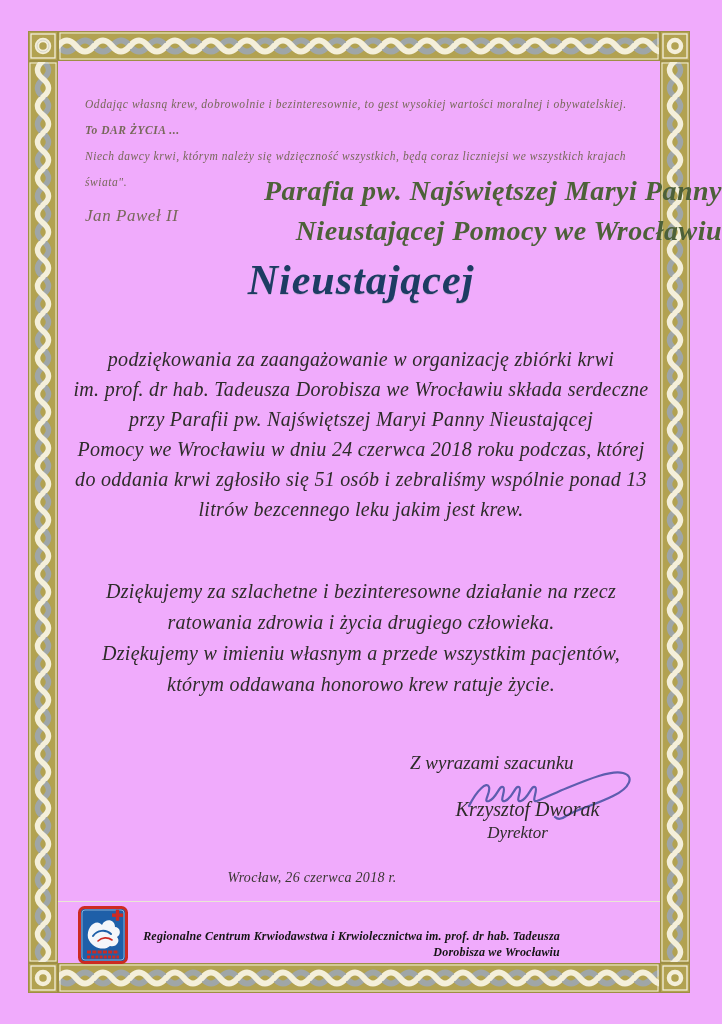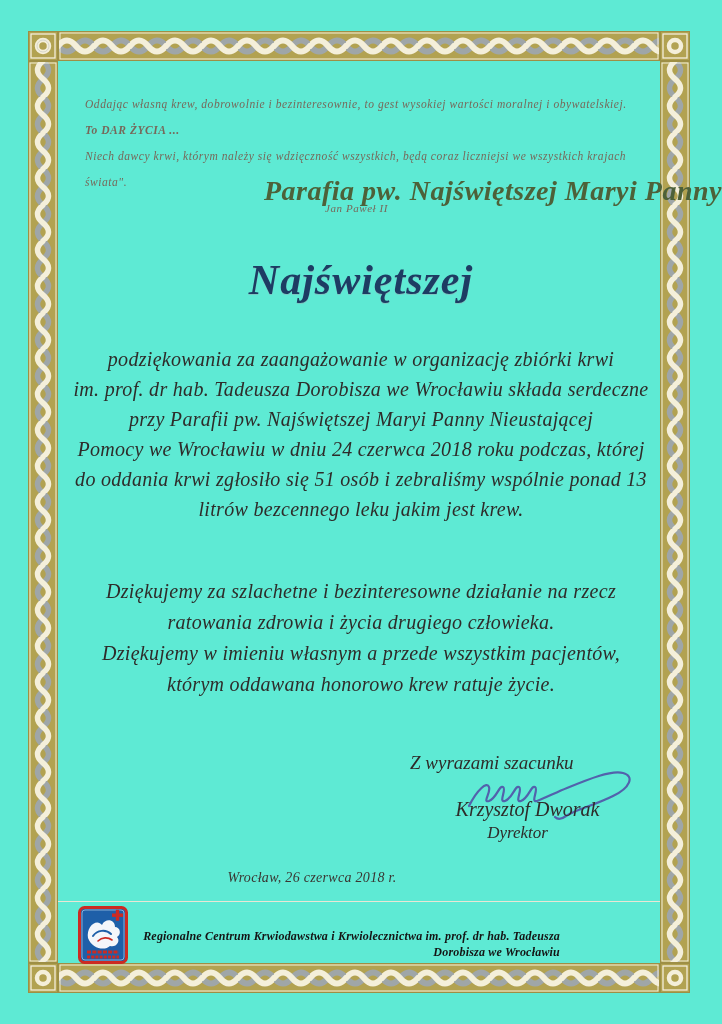--- a/index.html
+++ b/index.html
@@ -1,33 +1,33 @@
 <!DOCTYPE html>
 <html><head>
 <meta charset="utf-8">
 <style>
   html,body{margin:0;padding:0;background:#e9e9e6;}
   .page{
     position:relative;
     width:722px;height:1024px;
-    background:#5eead4;
+    background:#f0abfc;
     font-family:"Liberation Serif", serif;
     overflow:hidden;
   }
   
   .band{position:absolute;}
   .corner{position:absolute;width:30px;height:30px;}
   
   .quote{
     position:absolute;left:85px;top:91px;width:545px;
     font-style:italic;font-size:11.5px;letter-spacing:.55px;
     color:#77685a;line-height:26px;
   }
   .quote .bold{font-weight:bold;}
-  .quote-attrib{text-align:center;padding-right:2px;margin-top:0px;font-size:11px;}
+  .quote-attrib{text-align:left;padding-right:2px;margin-top:8px;font-size:17px;}
   .parish{
     position:absolute;left:0;top:171px;width:722px;text-align:right;
     font-style:italic;font-weight:bold;font-size:28px;line-height:40px;
     color:#4d6139;letter-spacing:.5px;
   }
   .heading{
     position:absolute;left:0;top:256px;width:722px;text-align:center;
     font-style:italic;font-weight:bold;font-size:42px;
     color:#1d3c63;letter-spacing:1px;
     text-shadow:0 1px 0 rgba(160,160,170,.45);
@@ -146,23 +146,24 @@
   </svg>
 
   <div class="quote">
     <div><span>Oddając własną krew, dobrowolnie i bezinteresownie, to gest wysokiej wartości moralnej i obywatelskiej. </span><span class="bold">To DAR ŻYCIA ...</span></div>
     <div>Niech dawcy krwi, którym należy się wdzięczność wszystkich, będą coraz liczniejsi we wszystkich  krajach świata".</div>
     <div class="quote-attrib">Jan Paweł II</div>
   </div>
 
   <div class="parish">
     <div>Parafia pw. Najświętszej Maryi Panny</div>
-  </div>
-
-  <div class="heading">Najświętszej</div>
+    <div>Nieustającej Pomocy we Wrocławiu</div>
+  </div>
+
+  <div class="heading">Nieustającej</div>
 
   <div class="bodyblock body1">
     <div>podziękowania za zaangażowanie w organizację zbiórki krwi</div>
     <div>im. prof. dr hab. Tadeusza Dorobisza we Wrocławiu składa serdeczne</div>
     <div>przy Parafii pw. Najświętszej Maryi Panny Nieustającej</div>
     <div>Pomocy we Wrocławiu w dniu 24 czerwca 2018 roku podczas, której</div>
     <div>do oddania krwi zgłosiło się 51 osób i zebraliśmy wspólnie ponad 13</div>
     <div>litrów bezcennego leku jakim jest krew.</div>
   </div>
 

